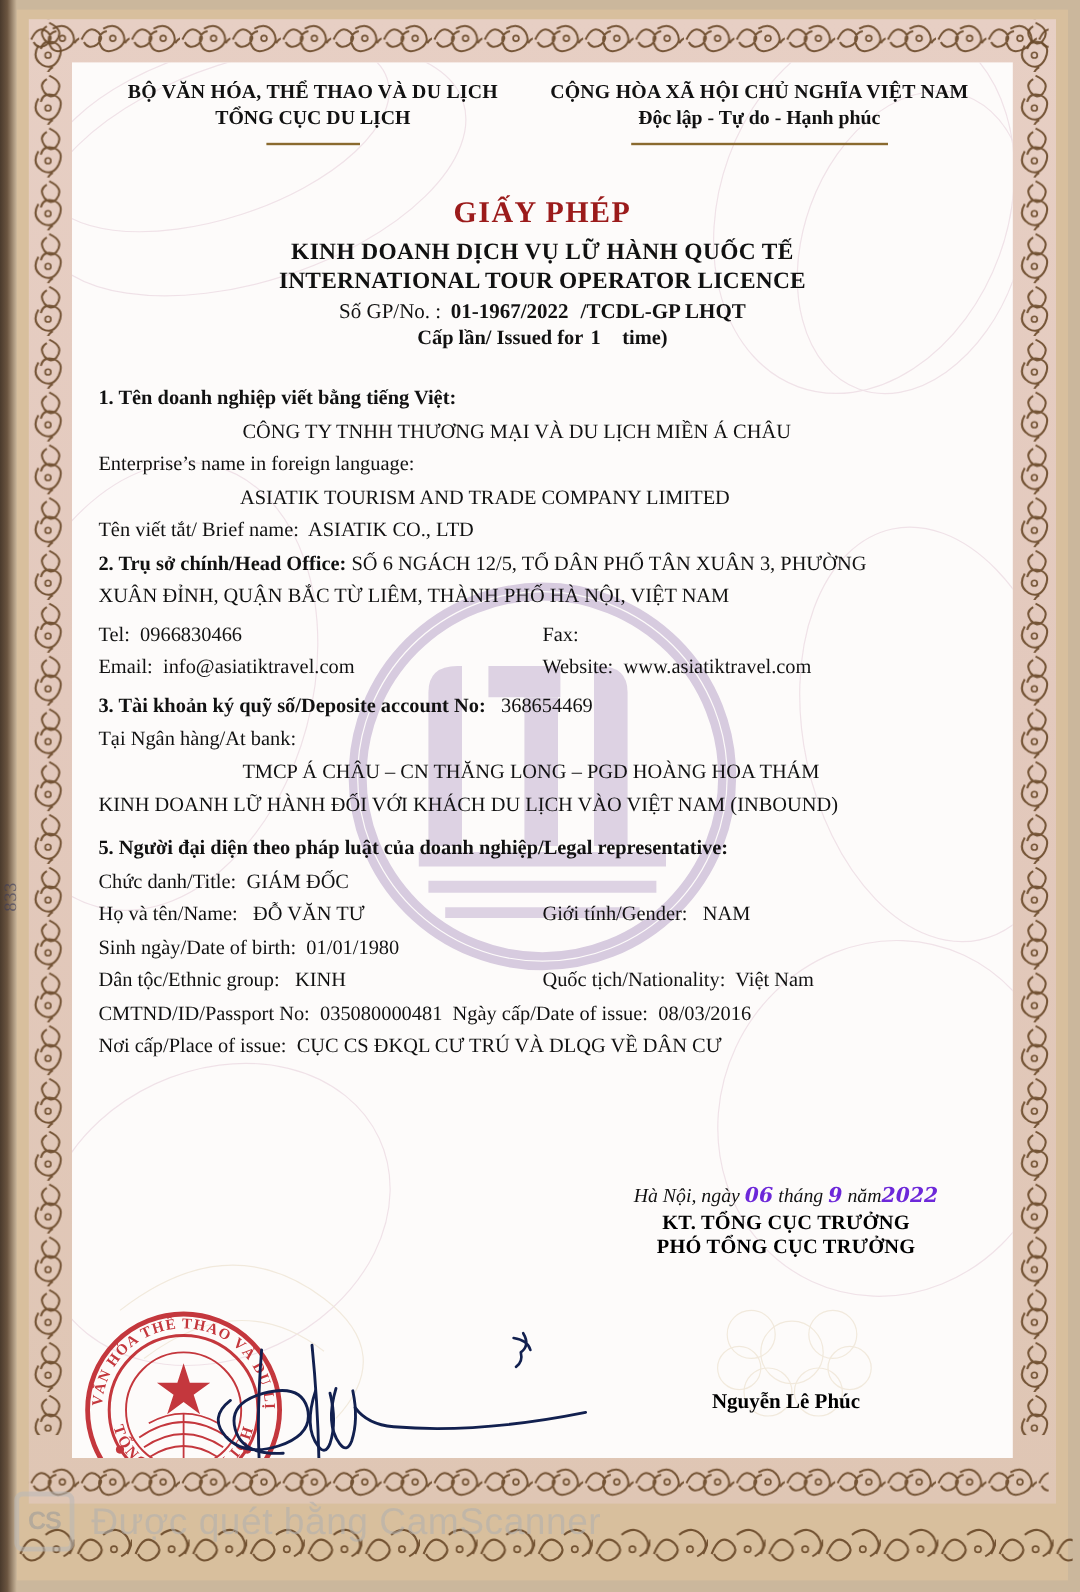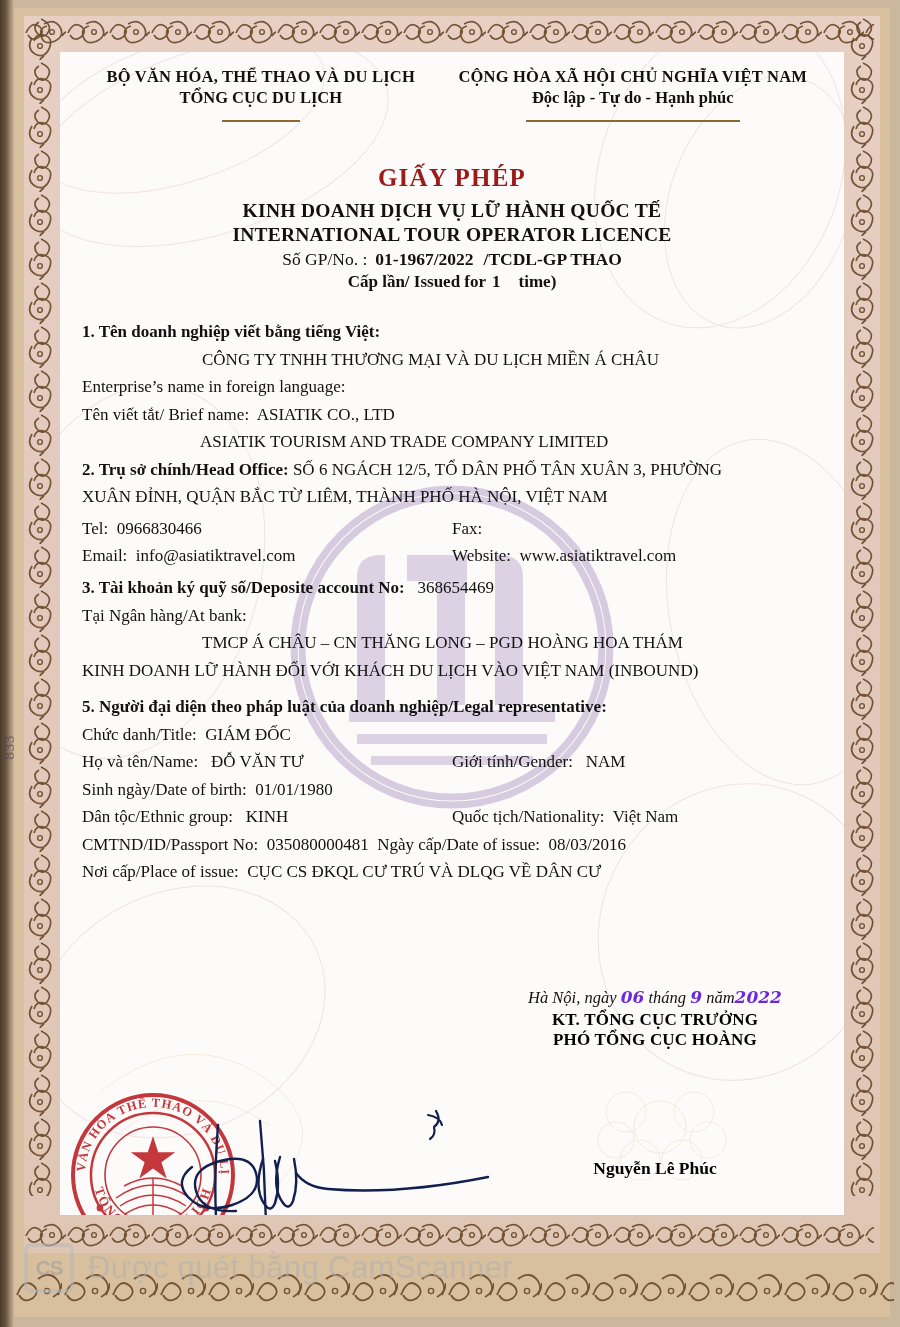--- a/index.html
+++ b/index.html
@@ -101,21 +101,21 @@
   .sign-date{font-style:italic;font-size:16.5px;color:#111;white-space:nowrap;}
   .hw{font-family:"DejaVu Serif",serif;font-style:italic;font-weight:bold;color:#6d28d9;font-size:17px;}
   .sign-t1{font-weight:bold;font-size:17px;margin-top:2px;letter-spacing:.2px;}
   .sign-t2{font-weight:bold;font-size:17px;letter-spacing:.2px;}
   .sign-name{font-weight:bold;font-size:17.5px;margin-top:108px;}
 
   .seal{position:absolute;left:8px;top:1038px;width:170px;height:170px;opacity:.92;}
   .signature{position:absolute;left:40px;top:1055px;width:420px;height:150px;pointer-events:none;}
 
   .cs-wm{
-    position:absolute;left:24px;bottom:34px;display:flex;align-items:center;gap:14px;opacity:.55;
+    position:absolute;left:12px;bottom:34px;display:flex;align-items:center;gap:14px;opacity:.55;
   }
   .cs-logo{
     width:42px;height:42px;border:4px solid #b9b9b9;border-radius:7px;
     display:flex;align-items:center;justify-content:center;
     font-family:"Liberation Sans",sans-serif;font-weight:bold;font-size:21px;color:#9a9a9a;
     letter-spacing:-1px;
   }
   .cs-text{
     font-family:"Liberation Sans",sans-serif;font-size:31px;color:#b0b0b0;letter-spacing:.4px;
   }
@@ -222,36 +222,36 @@
           <div class="hdr-line1">CỘNG HÒA XÃ HỘI CHỦ NGHĨA VIỆT NAM</div>
           <div class="hdr-line2">Độc lập - Tự do - Hạnh phúc</div>
           <span class="u-long"></span>
         </div>
       </div>
 
       <div class="title-giayphep">GIẤY PHÉP</div>
       <div class="title-vn">KINH DOANH DỊCH VỤ LỮ HÀNH QUỐC TẾ</div>
       <div class="title-en">INTERNATIONAL TOUR OPERATOR LICENCE</div>
       <div class="no-line">
-        <span class="lbl">Số GP/No. :</span><span class="val">01-1967/2022</span><span class="suffix">/TCDL-GP THAO</span>
+        <span class="lbl">Số GP/No. :</span><span class="val">01-1967/2022</span><span class="suffix">/TCDL-GP LHQT</span>
       </div>
       <div class="issued">
         <span>Cấp lần/ Issued for</span><span class="cnt">1</span><span>time)</span>
       </div>
 
       <div class="body">
 
         <div class="row b">1. Tên doanh nghiệp viết bằng tiếng Việt:</div>
         <div class="row indent">CÔNG TY TNHH THƯƠNG MẠI VÀ DU LỊCH MIỀN Á CHÂU</div>
         <div class="row">Enterprise’s name in foreign language:</div>
+        <div class="row indent2">ASIATIK TOURISM AND TRADE COMPANY LIMITED</div>
         <div class="row">
           <span>Tên viết tắt/ Brief name:</span>&nbsp;
           <span>ASIATIK CO., LTD</span>
         </div>
-        <div class="row indent2">ASIATIK TOURISM AND TRADE COMPANY LIMITED</div>
 
         <div class="row">
           <span class="b">2. Trụ sở chính/Head Office:</span>
           <span>SỐ 6 NGÁCH 12/5, TỔ DÂN PHỐ TÂN XUÂN 3, PHƯỜNG</span>
         </div>
         <div class="row">XUÂN ĐỈNH, QUẬN BẮC TỪ LIÊM, THÀNH PHỐ HÀ NỘI, VIỆT NAM</div>
 
         <div class="gap-sm"></div>
         <div class="row two-col">
           <div class="c1">
@@ -328,21 +328,21 @@
 
       <div class="sign">
         <div class="sign-date">
           <span>Hà Nội, ngày</span>
           <span class="hw">06</span>
           <span>tháng</span>
           <span class="hw">9</span>
           <span>năm</span><span class="hw">2022</span>
         </div>
         <div class="sign-t1">KT. TỔNG CỤC TRƯỞNG</div>
-        <div class="sign-t2">PHÓ TỔNG CỤC HOÀNG</div>
+        <div class="sign-t2">PHÓ TỔNG CỤC TRƯỞNG</div>
         <div class="sign-name">Nguyễn Lê Phúc</div>
       </div>
 
       <svg class="seal" viewBox="0 0 170 170">
         <g stroke="#c0272d" fill="none">
           <circle cx="85" cy="85" r="80" stroke-width="4"></circle>
           <circle cx="85" cy="85" r="62" stroke-width="2.5"></circle>
           <circle cx="85" cy="85" r="48" stroke-width="1.6"></circle>
         </g>
         <path id="sealTop" d="M85 85 m-68 0 a68 68 0 0 1 136 0" fill="none"></path>

